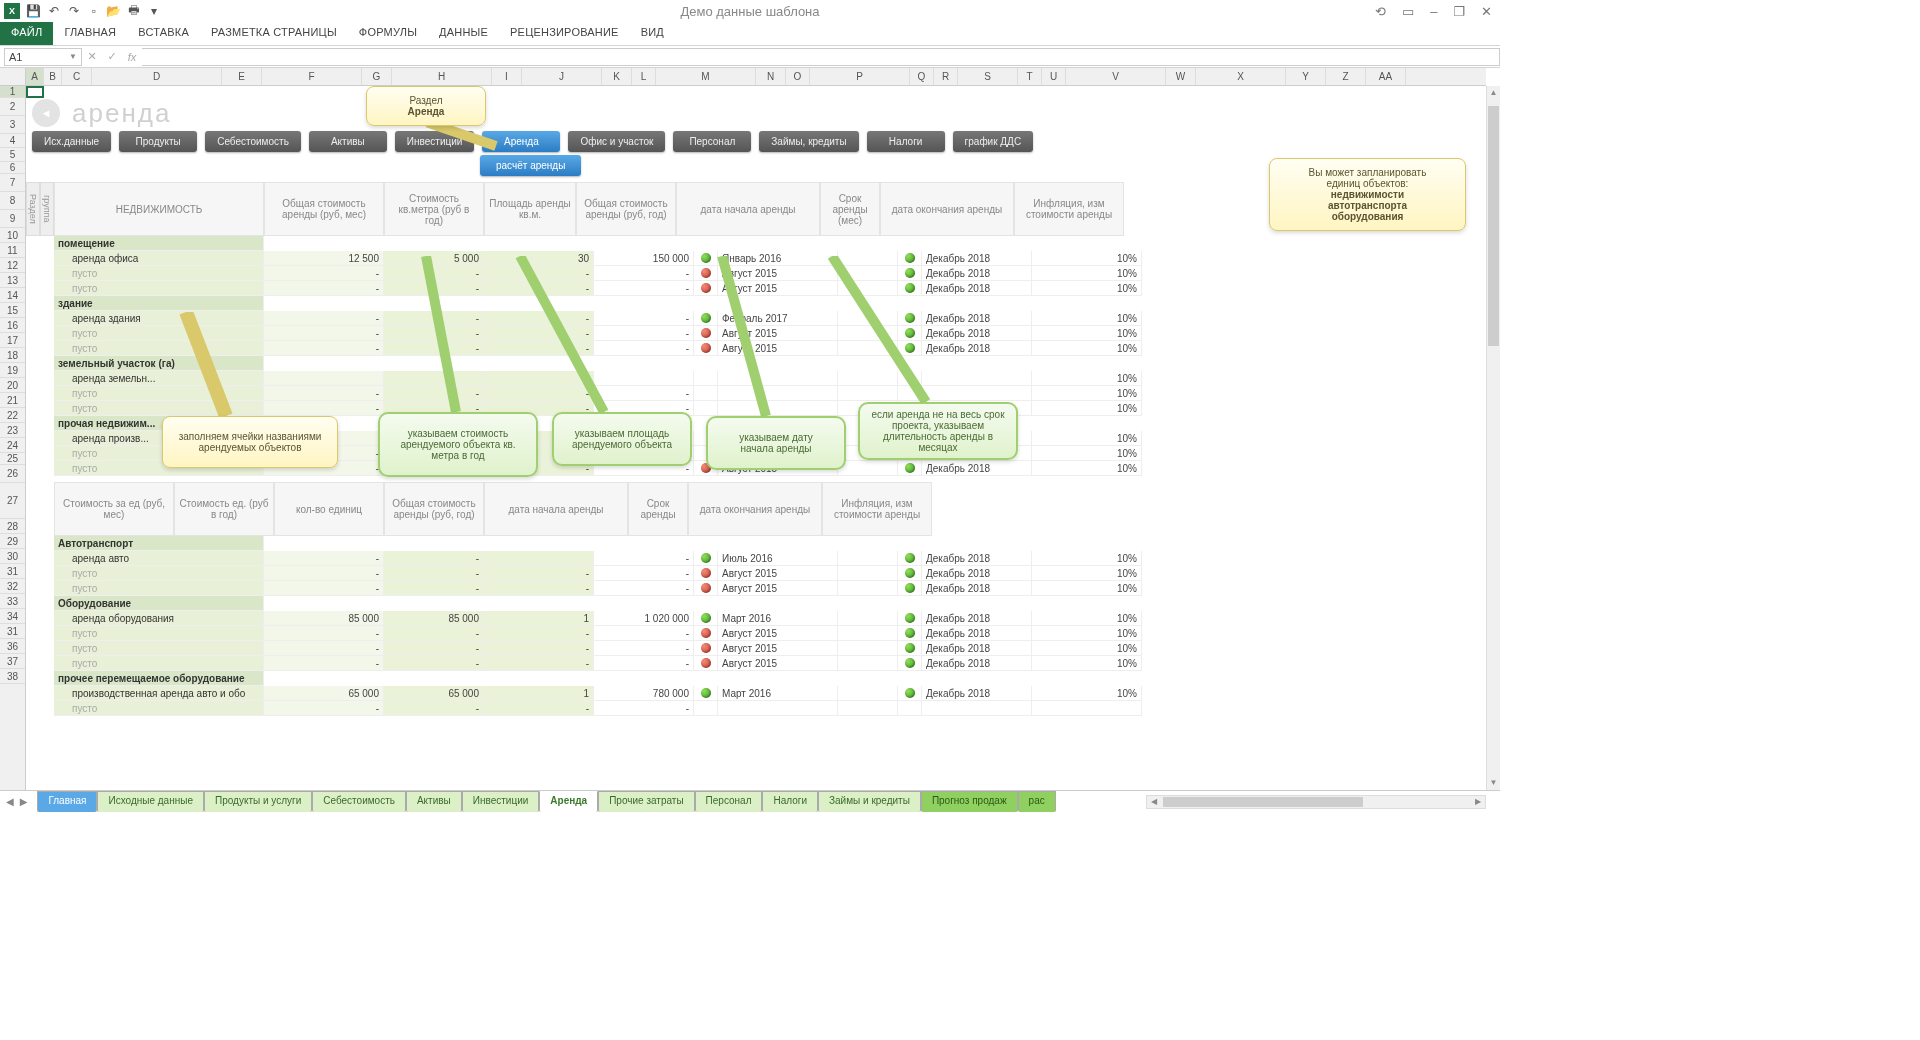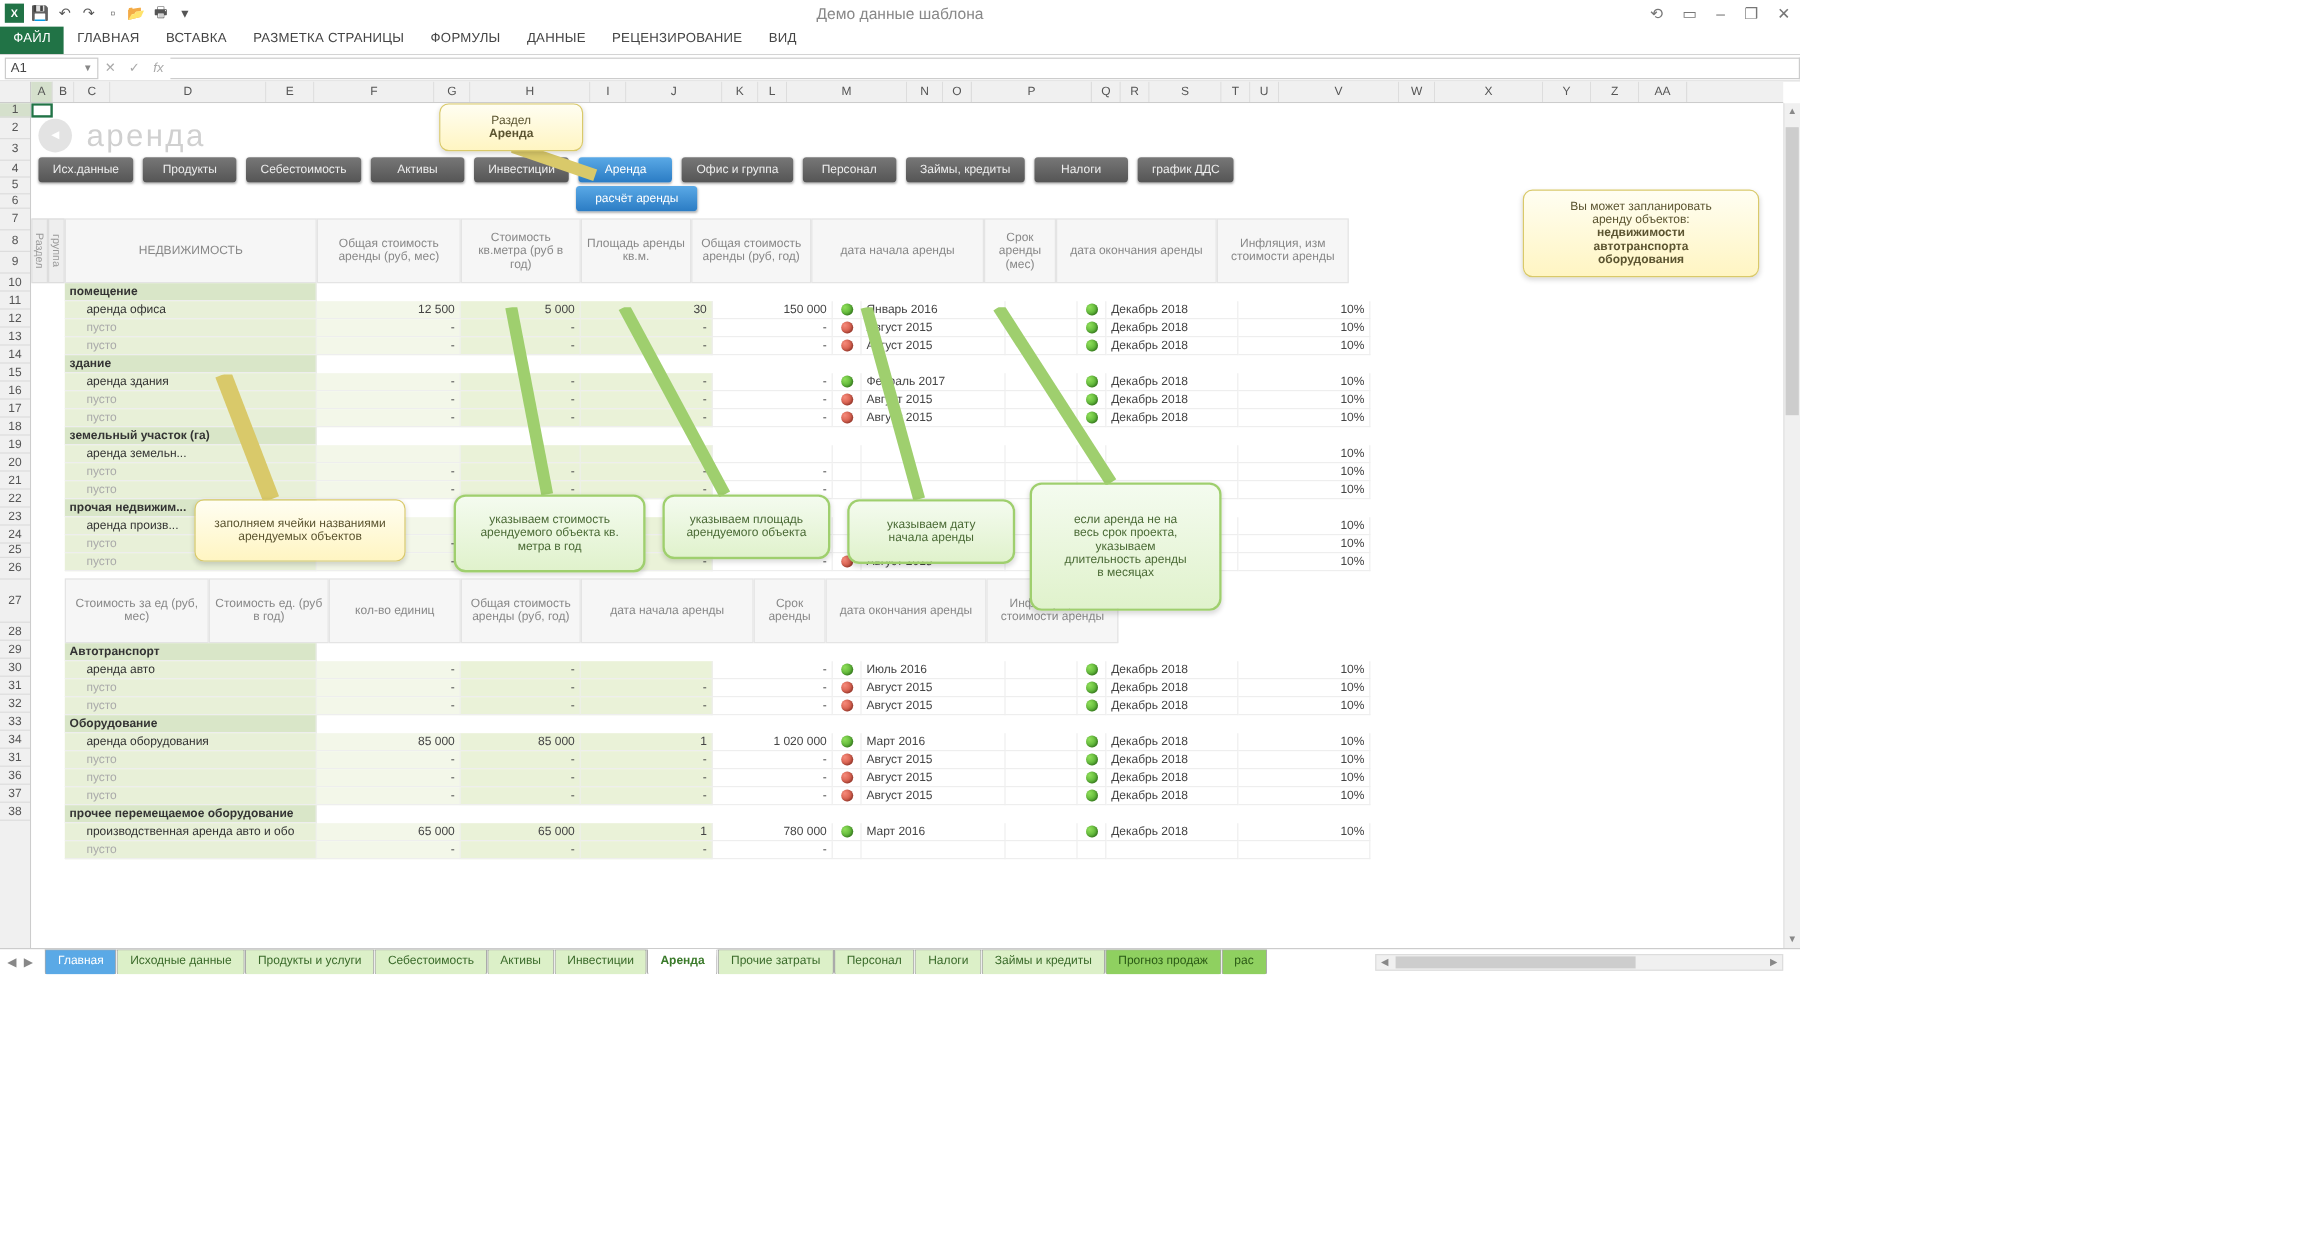--- a/index.html
+++ b/index.html
@@ -237,21 +237,21 @@
     </div>
 
     <div class="srow" style="height:26px;">
       <div class="navbar" id="navbar">
           <div class="navbtn">Исх.данные</div>
           <div class="navbtn">Продукты</div>
           <div class="navbtn">Себестоимость</div>
           <div class="navbtn">Активы</div>
           <div class="navbtn">Инвестиции</div>
           <div class="navbtn active">Аренда</div>
-          <div class="navbtn">Офис и группа</div>
+          <div class="navbtn">Офис и участок</div>
           <div class="navbtn">Персонал</div>
           <div class="navbtn">Займы, кредиты</div>
           <div class="navbtn">Налоги</div>
           <div class="navbtn">график ДДС</div>
         </div>
     </div>
 
     <div class="srow" style="height:22px;">
       <div class="subbtn">расчёт аренды</div>
     </div>
@@ -678,21 +678,21 @@
     <div class="callout" style="left:340px; top:0px; width:120px;">
       <div>Раздел</div>
       <div style="font-weight:bold">Аренда</div>
     </div>
     <svg class="leader-svg" style="left:400px; top:36px;" width="100" height="40">
         <path d="M0 0 L70 24" stroke="#d9c96a" stroke-width="10" fill="none"></path>
       </svg>
 
     <div class="callout" style="right:20px; top:72px; width:197px;">
       <div>Вы может запланировать</div>
-      <div>аренду объектов:</div>
+      <div>единиц объектов:</div>
       <div style="font-weight:bold">недвижимости</div>
       <div style="font-weight:bold">автотранспорта</div>
       <div style="font-weight:bold">оборудования</div>
     </div>
 
     <div class="callout" style="left:136px; top:330px; width:176px; padding:14px;"><span>заполняем ячейки названиями арендуемых объектов</span></div>
     <svg class="leader-svg" style="left:140px; top:226px;" width="120" height="110">
         <path d="M20 0 L60 104" stroke="#d9c96a" stroke-width="14" fill="none"></path>
       </svg>
 
@@ -704,21 +704,21 @@
     <div class="callout round" style="left:526px; top:326px; width:140px; padding:14px;"><span>указываем площадь арендуемого объекта</span></div>
     <svg class="leader-svg" style="left:488px; top:170px;" width="120" height="160">
         <path d="M6 0 L90 156" stroke="#9fcf6e" stroke-width="10" fill="none"></path>
       </svg>
 
     <div class="callout round" style="left:680px; top:330px; width:140px; padding:14px;"><span>указываем дату начала аренды</span></div>
     <svg class="leader-svg" style="left:690px; top:170px;" width="90" height="165">
         <path d="M6 0 L50 160" stroke="#9fcf6e" stroke-width="10" fill="none"></path>
       </svg>
 
-    <div class="callout round" style="left:832px; top:316px; width:160px; padding:24px;"><span>если аренда не на весь срок проекта, указываем длительность аренды в месяцах</span></div>
+    <div class="callout round" style="left:832px; top:316px; width:160px; padding:5px;"><span>если аренда не на весь срок проекта, указываем длительность аренды в месяцах</span></div>
     <svg class="leader-svg" style="left:800px; top:170px;" width="130" height="150">
         <path d="M6 0 L100 146" stroke="#9fcf6e" stroke-width="10" fill="none"></path>
       </svg>
 
   </div>
 </div>
 
 <div class="tabs-bar">
   <div class="tabs-nav">
       <span>◀</span>

